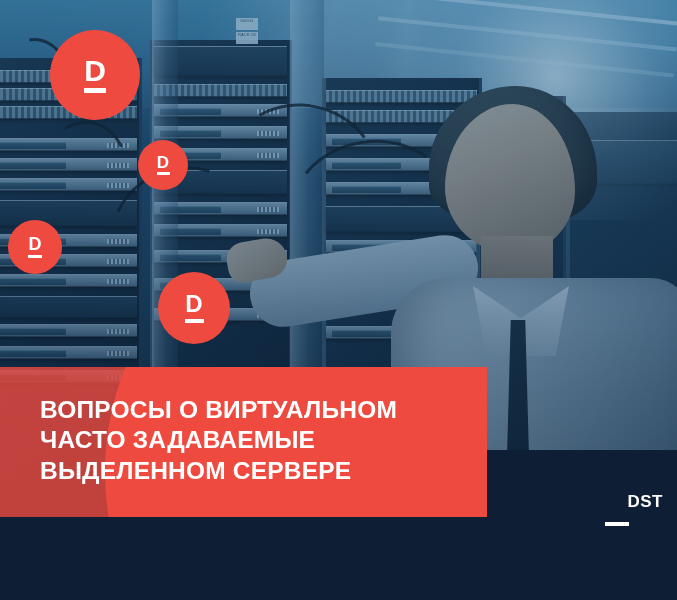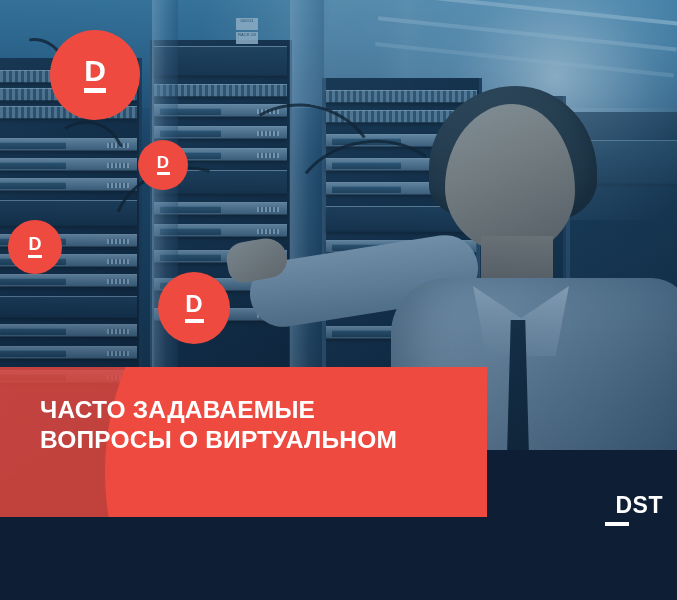--- a/index.html
+++ b/index.html
@@ -165,21 +165,21 @@
   }
   .footer-right{
     position:absolute; left:487px; top:450px; width:190px; height:67px; background:#0e1f35;
   }
   .footer-text{
     position:absolute; left:12px; top:35px; width:655px;
     color:#e7edf4; font-size:11.2px; line-height:1.55;
   }
   .dst-logo{
     position:absolute; right:14px; top:-25px;
-    color:#ffffff; font-weight:bold; font-size:23px; letter-spacing:.5px;
+    color:#ffffff; font-weight:bold; font-size:17px; letter-spacing:.5px;
   }
   .dst-underline{
     position:absolute; right:48px; top:5px; width:24px; height:4px; background:#ffffff;
   }
 
   
   .badge{
     position:absolute; border-radius:50%; background:#ef4a3f;
     display:flex; align-items:center; justify-content:center;
     flex-direction:column; color:#fff; font-weight:bold;
@@ -306,22 +306,23 @@
   <div class="badge b4">
     <span class="d">D</span>
     <span class="bar"></span>
   </div>
 
   <div class="banner">
     <div class="banner-base"></div>
     <div class="banner-arc"></div>
     <div class="banner-right"></div>
     <div class="headline">
+      <div>ВОПРОСЫ О ВИРТУАЛЬНОМ</div>
       <div>ЧАСТО ЗАДАВАЕМЫЕ</div>
-      <div>ВОПРОСЫ О ВИРТУАЛЬНОМ</div>
+      <div>ВЫДЕЛЕННОМ СЕРВЕРЕ</div>
     </div>
   </div>
 
   <div class="footer-right"></div>
   <div class="footer">
     <div class="dst-logo">DST</div>
     <div class="dst-underline"></div>
   </div>
 
 </div>

